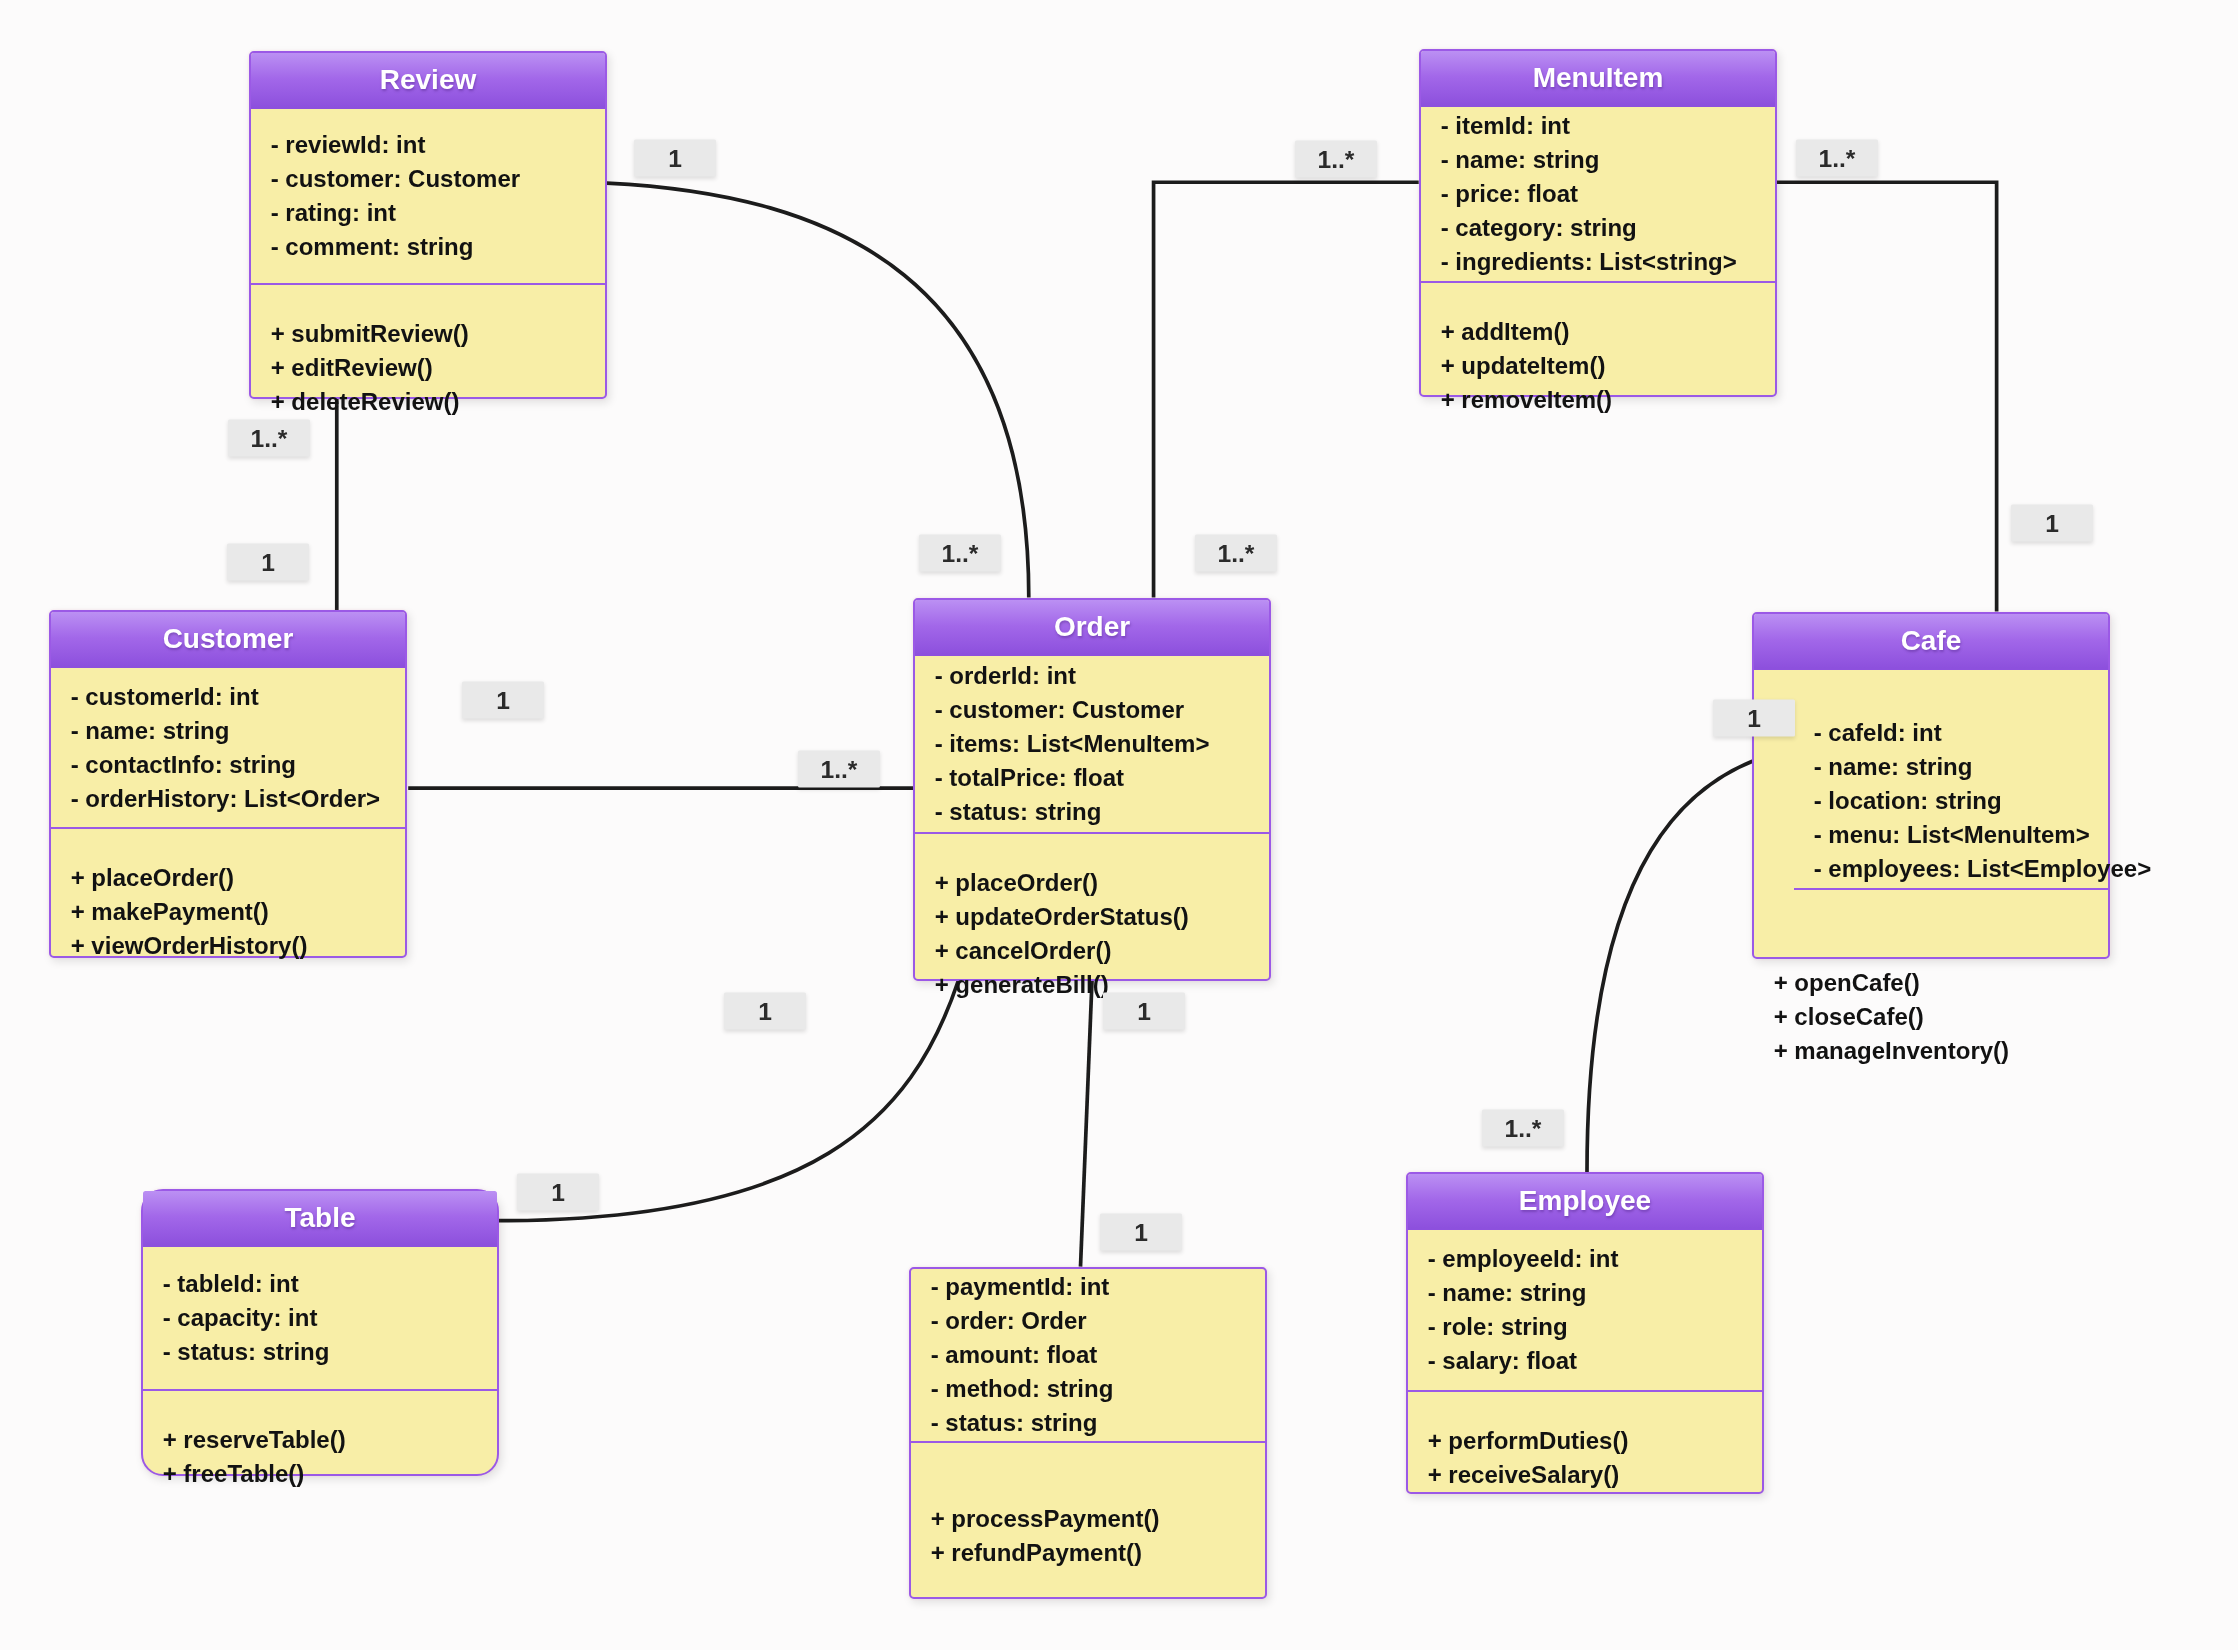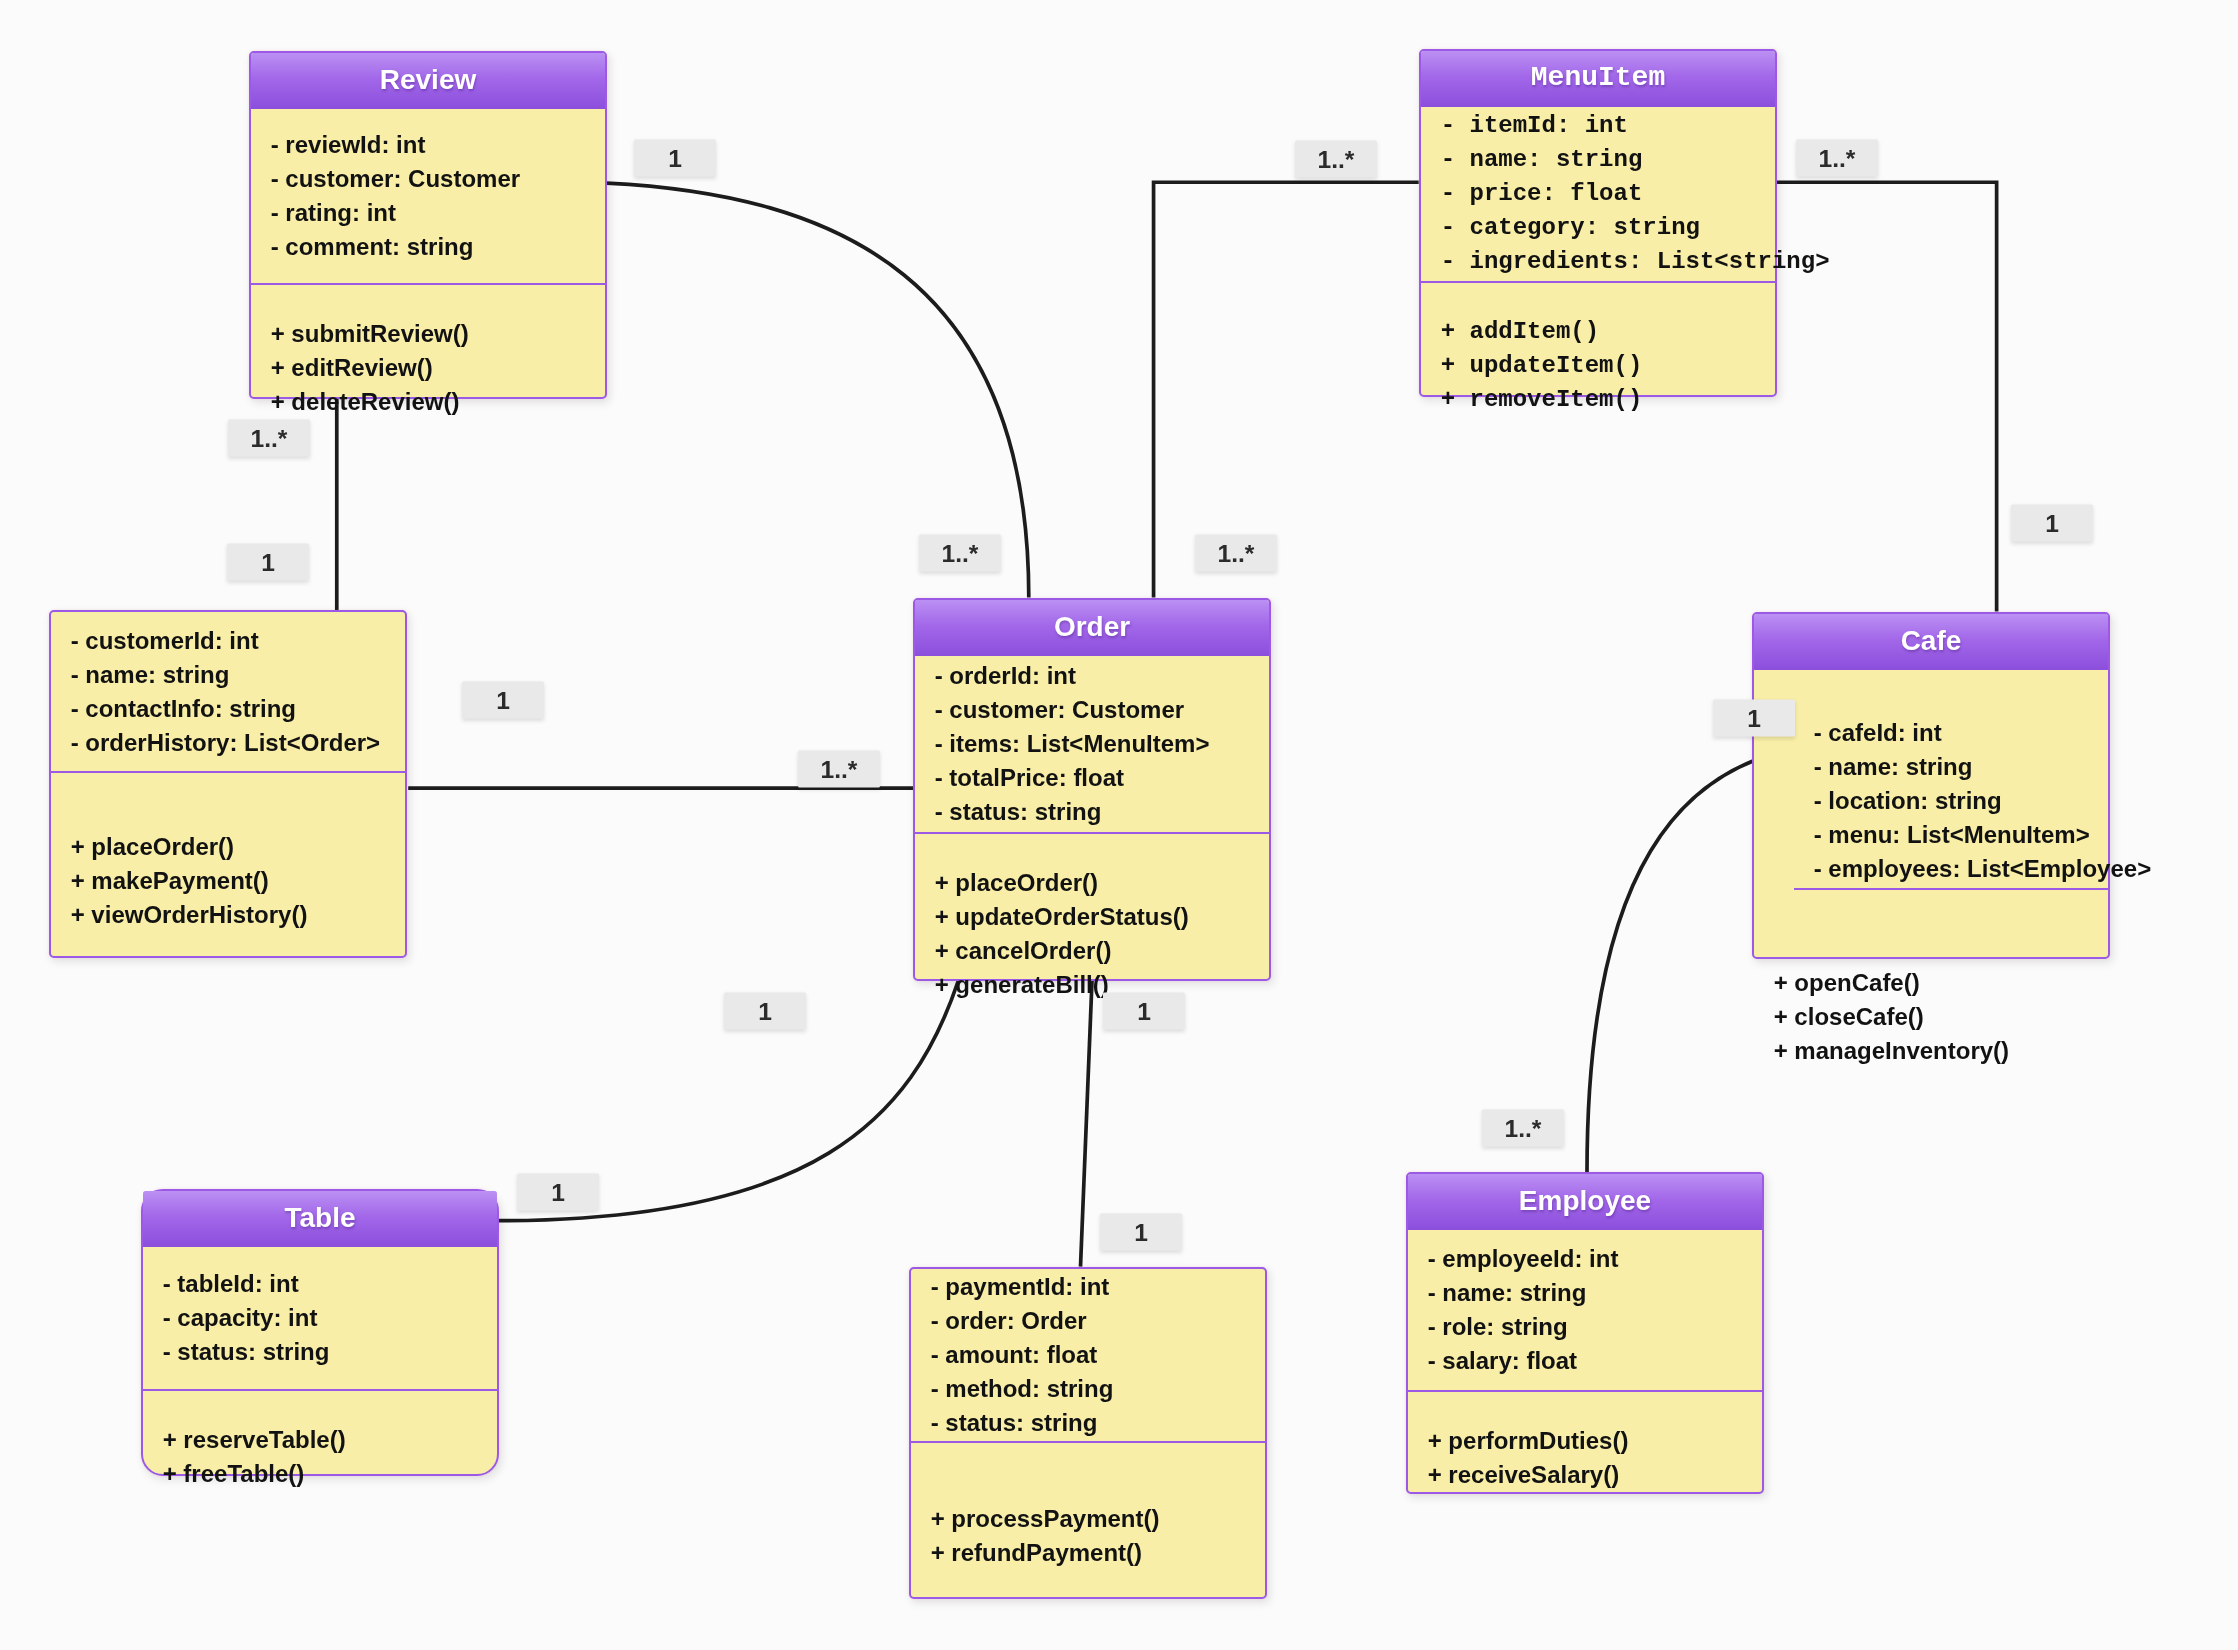--- a/index.html
+++ b/index.html
@@ -39,21 +39,21 @@
   .attrs{border-bottom:2.5px solid #9b59e6;}
   .ops{flex:1 1 auto;border-radius:0 0 2.5px 2.5px;margin-top:32px;}
   .row{
     font-size:24px;font-weight:700;color:#121212;
     line-height:34px;height:34px;white-space:nowrap;
     padding-left:19.7px;
   }
   
   #box-review  {left:249px; top:51px;  height:348px;}
   #box-review  .attrs{height:176px;flex:0 0 176px;}
-  #box-menuitem{left:1419px;top:49px;  height:348px;font-family:Liberation Mono, monospace;}
+  #box-menuitem{left:1419px;top:49px;  height:348px;}
   #box-menuitem .attrs{height:176px;flex:0 0 176px;}
   #box-customer{left:49px;  top:610px; height:348px;}
   #box-customer .attrs{height:161px;flex:0 0 161px;}
   #box-order   {left:913px;top:598px; height:383px;}
   #box-order   .attrs{height:178px;flex:0 0 178px;}
   #box-cafe    {left:1752px;top:612px; height:347px;gap:44px;}
   #box-cafe    .attrs{height:176px;flex:0 0 176px;margin-left:40px;}
   #box-table   {left:141px; top:1189px;height:287px;border-radius:22px;}
   #box-table   .attrs{height:144px;flex:0 0 144px;}
   #box-payment {left:909px;top:1267px;height:332px;}
@@ -128,20 +128,21 @@
       <div class="row">- ingredients: List&lt;string&gt;</div>
     </div>
     <div class="sec ops">
       <div class="row">+ addItem()</div>
       <div class="row">+ updateItem()</div>
       <div class="row">+ removeItem()</div>
     </div>
   </div>
 
   <div class="cbox" id="box-customer">
+    <div class="chead">Customer</div>
     <div class="sec attrs">
       <div class="row">- customerId: int</div>
       <div class="row">- name: string</div>
       <div class="row">- contactInfo: string</div>
       <div class="row">- orderHistory: List&lt;Order&gt;</div>
     </div>
     <div class="sec ops">
       <div class="row">+ placeOrder()</div>
       <div class="row">+ makePayment()</div>
       <div class="row">+ viewOrderHistory()</div>

